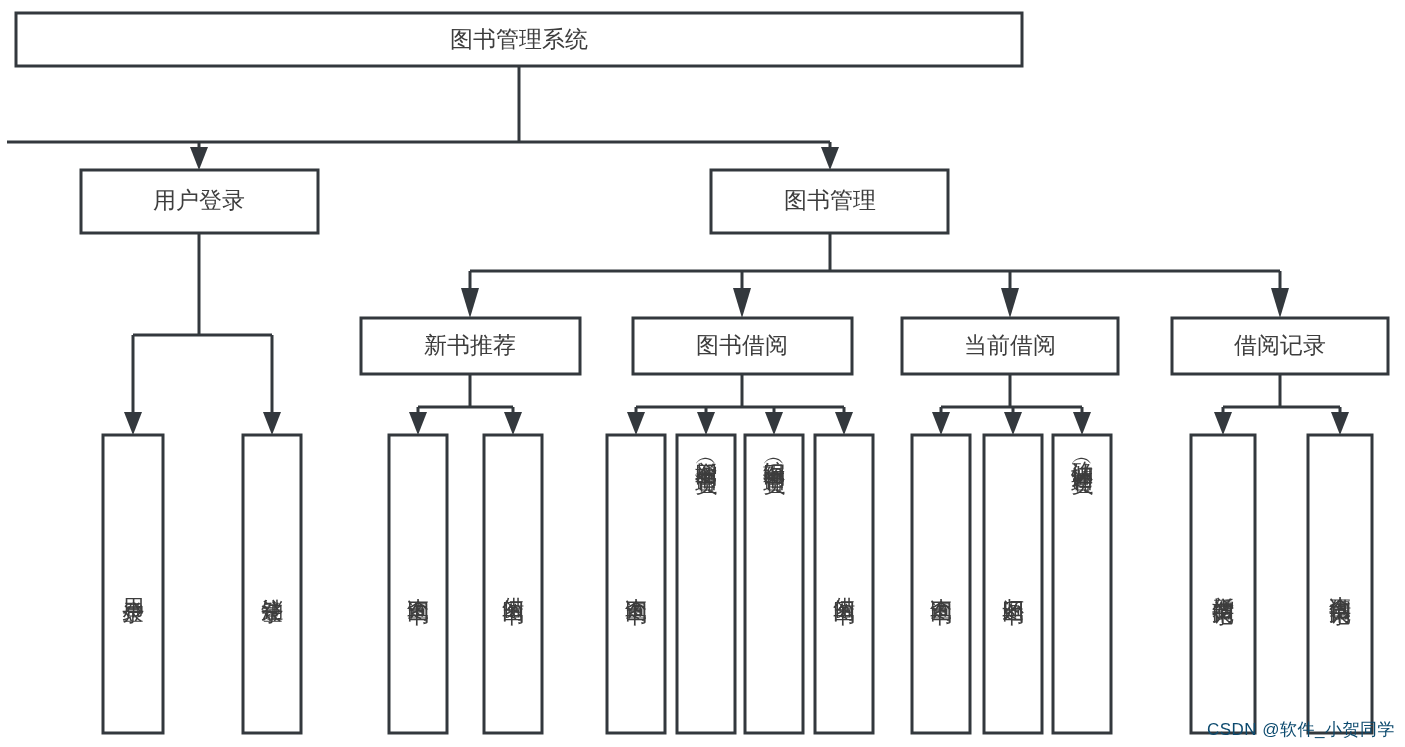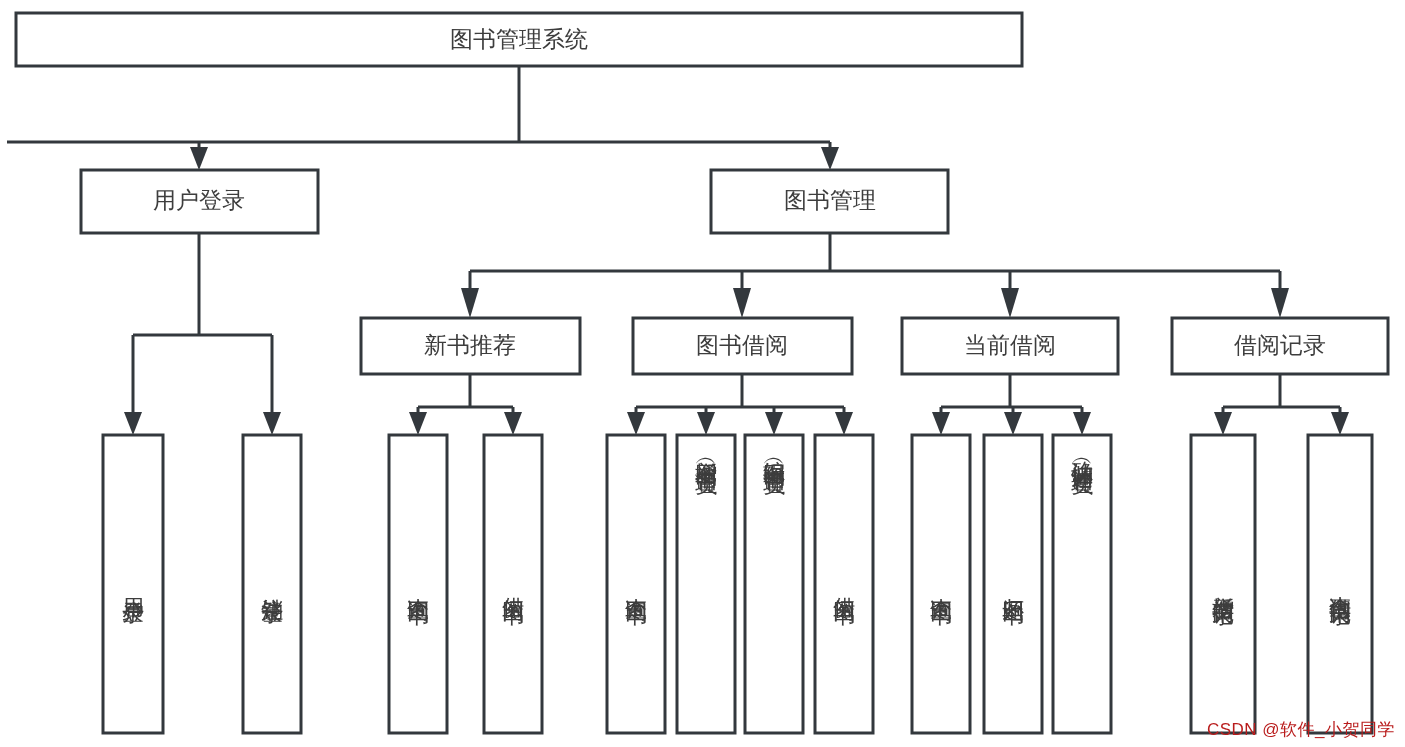--- a/index.html
+++ b/index.html
@@ -36,21 +36,21 @@
     color:#3d3d3d;
     letter-spacing:2px;
     white-space:nowrap;
   }
   .watermark{
     position:absolute;
     right:10px;
     bottom:6px;
     font-family:"Liberation Sans","DejaVu Sans",sans-serif;
     font-size:17px;
-    color:#b91c1c;
+    color:#0c4a6e;
     letter-spacing:0.5px;
     user-select:none;
   }
 </style>
 </head>
 <body>
 
 <div id="canvas">
 
   <svg class="tree" viewBox="0 0 1405 747">

